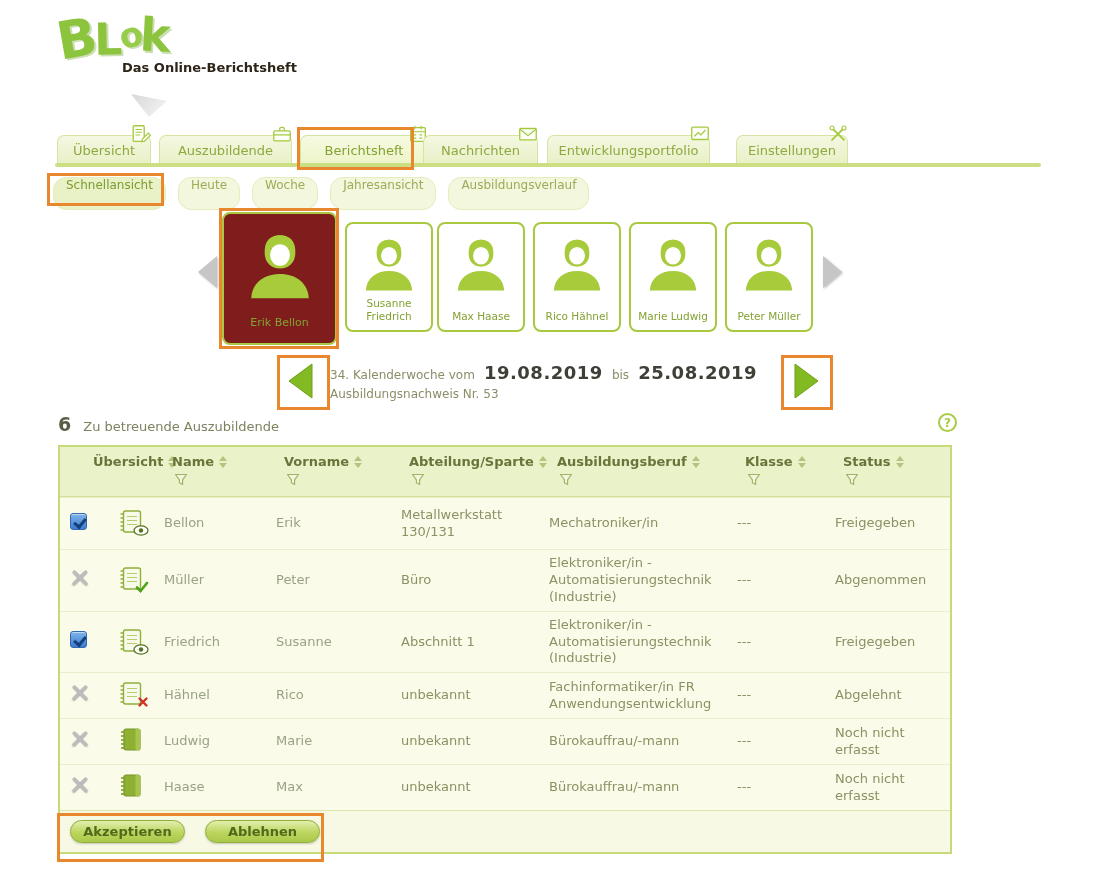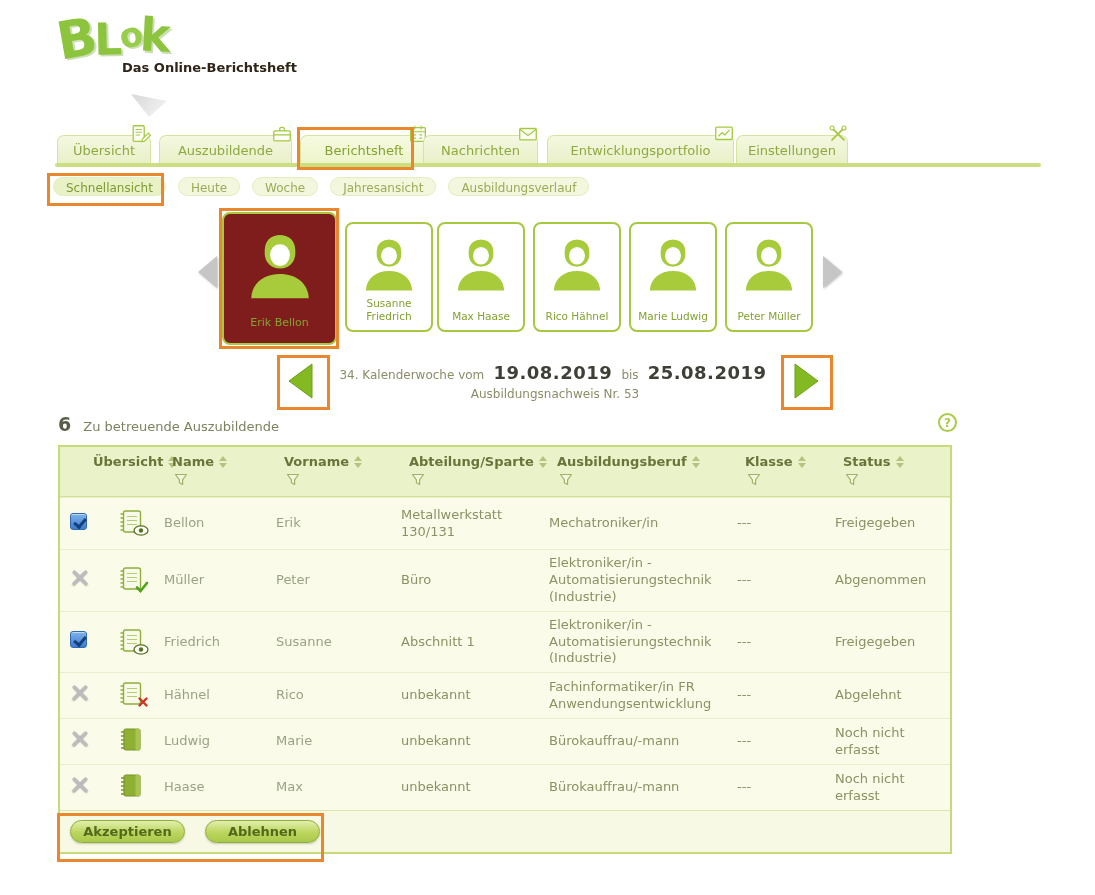--- a/index.html
+++ b/index.html
@@ -24,42 +24,42 @@
   .tab{position:absolute;top:135px;height:29px;cursor:pointer;
        background:linear-gradient(180deg,#f4f8e2,#e8f0c6);
        border:1px solid #d6e4a2;border-bottom:none;border-radius:7px 7px 0 0;
        display:flex;align-items:center;justify-content:center;font-size:13px;color:#8fa93e}
   .tab.active{background:linear-gradient(180deg,#f7fae2,#edf4c8);color:#85a233}
   .tab-ic{position:absolute;top:-13px;right:-2px;width:22px;height:22px;color:#a3c93c}
   .tab-underline{position:absolute;left:55px;top:163px;width:986px;height:4px;background:#cbdf82;border-radius:2px}
 
   
   .subtabs{position:absolute;left:53px;top:177px;display:flex;gap:12px}
-  .pill{height:19px;display:flex;align-items:flex-end;padding:0 12px;cursor:pointer;
+  .pill{height:33px;display:flex;align-items:flex-start;padding:0 12px;cursor:pointer;
         background:#f2f7dd;border:1px solid #e3edbd;border-radius:13px;font-size:12px;color:#9cab58;white-space:nowrap}
   .pill.active{background:#e9f2c6;color:#7e9a31}
 
   
   .car-prev{position:absolute;left:198px;top:256px;width:0;height:0;cursor:pointer;
       border-top:16px solid transparent;border-bottom:16px solid transparent;border-right:19px solid #c6c6c6;
       filter:drop-shadow(1px 1px 1px rgba(0,0,0,.25))}
   .car-next{position:absolute;left:823px;top:256px;width:0;height:0;cursor:pointer;
       border-top:16px solid transparent;border-bottom:16px solid transparent;border-left:19px solid #c6c6c6;
       filter:drop-shadow(1px 1px 1px rgba(0,0,0,.25))}
   .card{position:absolute;width:88px;height:110px;background:#fff;border:2px solid #a8c840;border-radius:8px;
         cursor:pointer;text-align:center}
   .card.selected{width:115px;height:133px;background:#7f1d1d}
   .avatar{color:#a7cb3a;display:block;margin:10px auto 0;width:58px;height:58px}
   .card.selected .avatar{width:72px;height:72px;margin-top:14px}
   .card-name{position:absolute;left:4px;right:4px;bottom:7px;font-size:10.5px;line-height:1.25;color:#83a231}
   .card.selected .card-name{bottom:13px;font-size:11px}
 
   
   .wk-arrow{position:absolute;cursor:pointer;background:none;border:none;padding:0}
-  .week-text{position:absolute;left:330px;top:362px;width:450px;text-align:center}
+  .week-text{position:absolute;left:330px;top:362px;width:450px;text-align:left}
   .wk-small{font-size:12px;color:#8c8c68}
   .wk-date{font-size:18px;font-weight:bold;color:#3f3f37;letter-spacing:.5px;margin:0 4px}
   .wk-line2{font-size:12px;color:#8c8c68;margin-top:4px}
 
   
   .summary{position:absolute;left:58px;top:413px}
   .sum-count{font-size:19px;font-weight:bold;color:#565e48}
   .sum-label{font-size:13px;color:#7b835f;margin-left:7px}
   .help{position:absolute;left:938px;top:413px;width:19px;height:19px;cursor:pointer;
         border:2px solid #a9cb45;border-radius:50%;color:#a9cb45;font-size:12px;font-weight:bold;
@@ -201,21 +201,21 @@
       <svg class="tab-ic">
           <use href="#i-book"></use>
         </svg>
     </div>
     <div class="tab" style="left:423px;width:115px">
       <span>Nachrichten</span>
       <svg class="tab-ic">
           <use href="#i-mail"></use>
         </svg>
     </div>
-    <div class="tab" style="left:547px;width:187px">
+    <div class="tab" style="left:547px;width:163px">
       <span>Entwicklungsportfolio</span>
       <svg class="tab-ic">
           <use href="#i-chart"></use>
         </svg>
     </div>
     <div class="tab" style="left:736px;width:112px">
       <span>Einstellungen</span>
       <svg class="tab-ic">
           <use href="#i-tools"></use>
         </svg>

